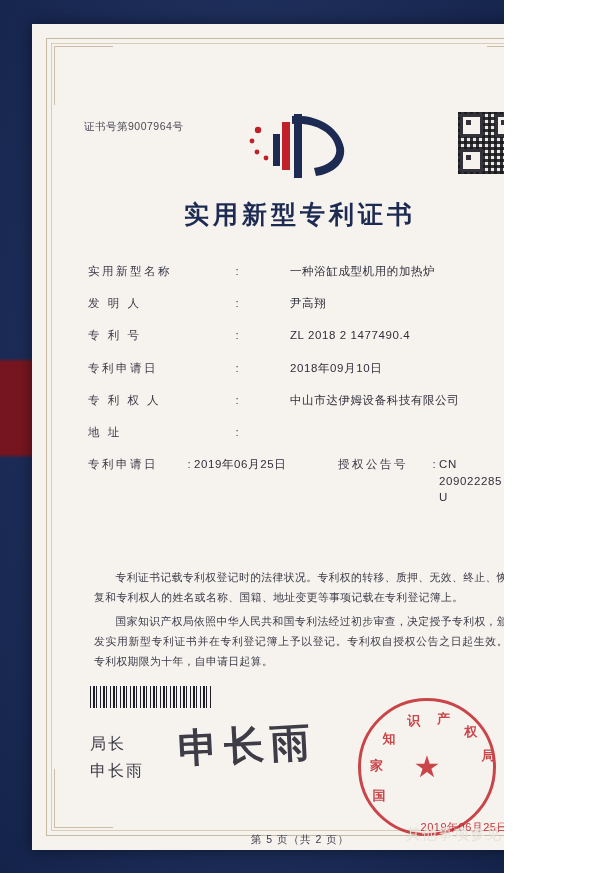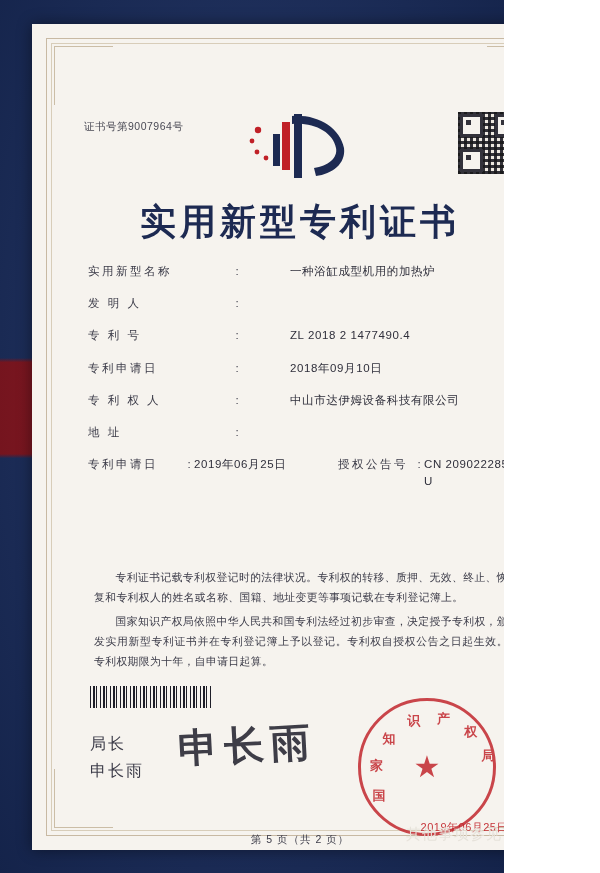--- a/index.html
+++ b/index.html
@@ -138,21 +138,21 @@
   .qr .f3 { left: 2px; bottom: 2px; }
 
   .doc-title {
     position: absolute;
     top: 140px;
     left: 0;
     right: 0;
     text-align: center;
     font-family: "DejaVu Serif", "Liberation Serif", serif;
     font-weight: bold;
-    font-size: 36px;
+    font-size: 25px;
     letter-spacing: 4px;
     color: #1d2a52;
   }
 
   .fields {
     position: absolute;
     top: 205px;
     left: 22px;
     right: 22px;
     font-size: 11.5px;
@@ -196,21 +196,21 @@
     display: flex;
     flex: 0 0 250px;
   }
   .inline-right {
     display: flex;
     flex: 1 1 auto;
   }
   .inline-right .field-label {
     width: auto;
     flex: 0 0 auto;
-    margin-right: 6px;
+    margin-right: 21px;
   }
 
   .body-text {
     position: absolute;
     top: 510px;
     left: 28px;
     right: 26px;
     font-size: 10.8px;
     line-height: 1.85;
     color: #3b3b48;
@@ -371,20 +371,21 @@
 
         <div class="field-row">
           <div class="field-label">实用新型名称</div>
           <div class="field-colon">:</div>
           <div class="field-value">一种浴缸成型机用的加热炉</div>
         </div>
 
         <div class="field-row">
           <div class="field-label">发 明 人</div>
           <div class="field-colon">:</div>
+          <div class="field-value">尹高翔</div>
         </div>
 
         <div class="field-row">
           <div class="field-label">专 利 号</div>
           <div class="field-colon">:</div>
           <div class="field-value">ZL 2018 2 1477490.4</div>
         </div>
 
         <div class="field-row">
           <div class="field-label">专利申请日</div>

